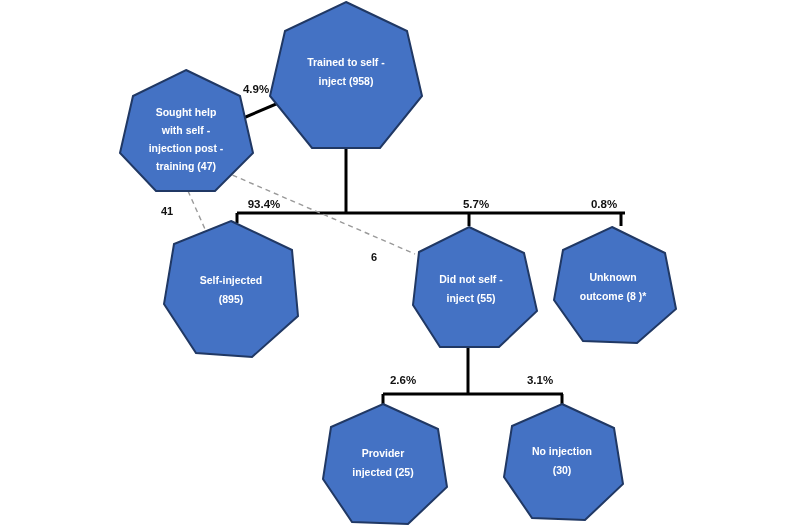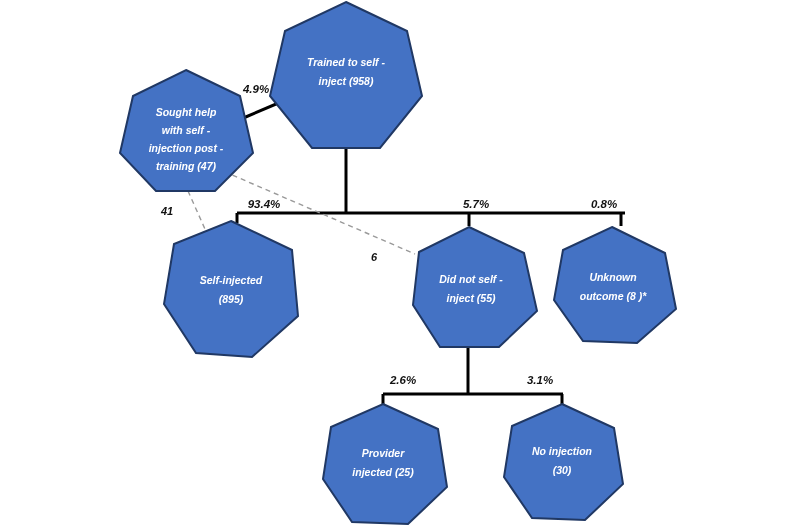--- a/index.html
+++ b/index.html
@@ -10,21 +10,20 @@
   }
   body {
     font-family: "Liberation Sans", sans-serif;
   }
   #canvas {
     position: relative;
     width: 800px;
     height: 530px;
     background: #ffffff;
     overflow: hidden;
-    font-style: italic;
   }
   #diagram-svg {
     position: absolute;
     left: 0;
     top: 0;
     width: 800px;
     height: 530px;
   }
   .node-label {
     font-size: 10.5px;

